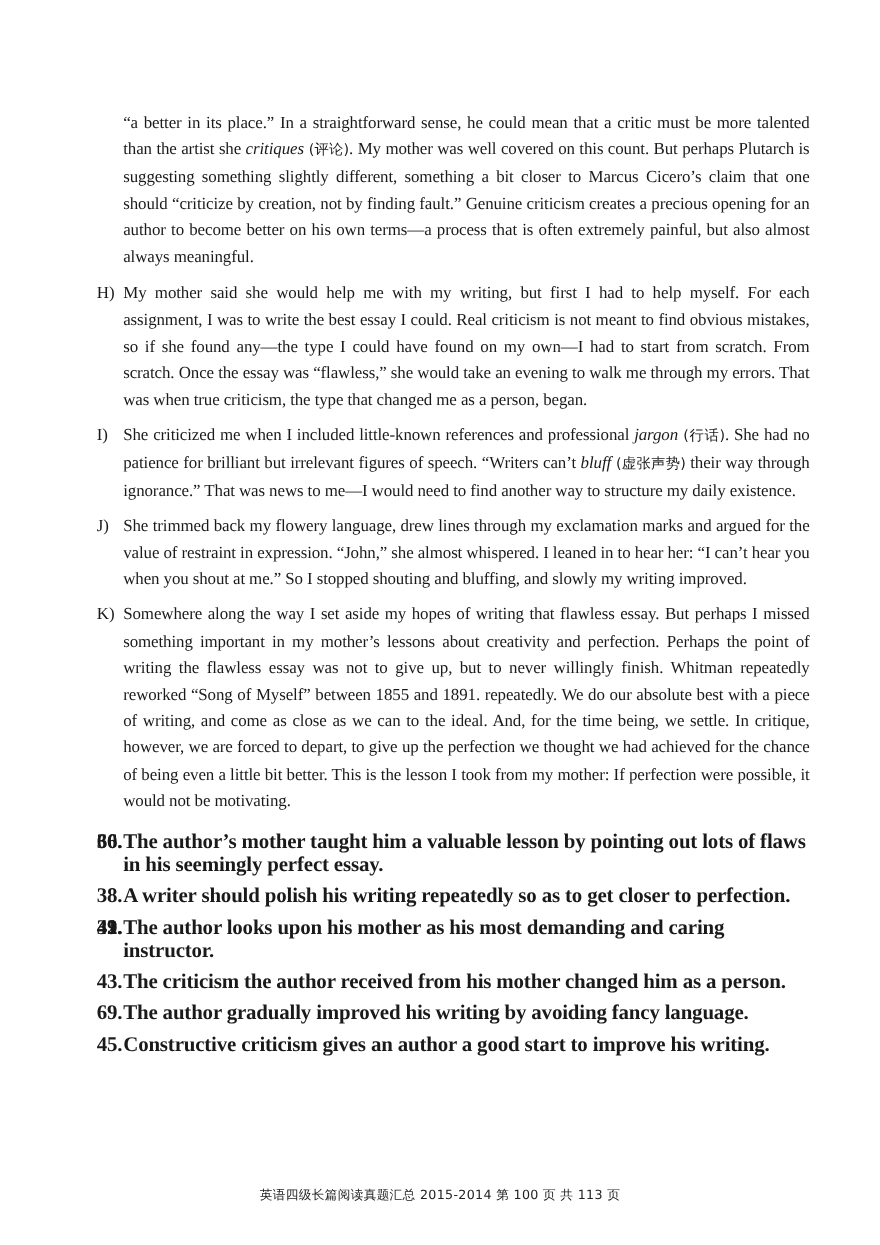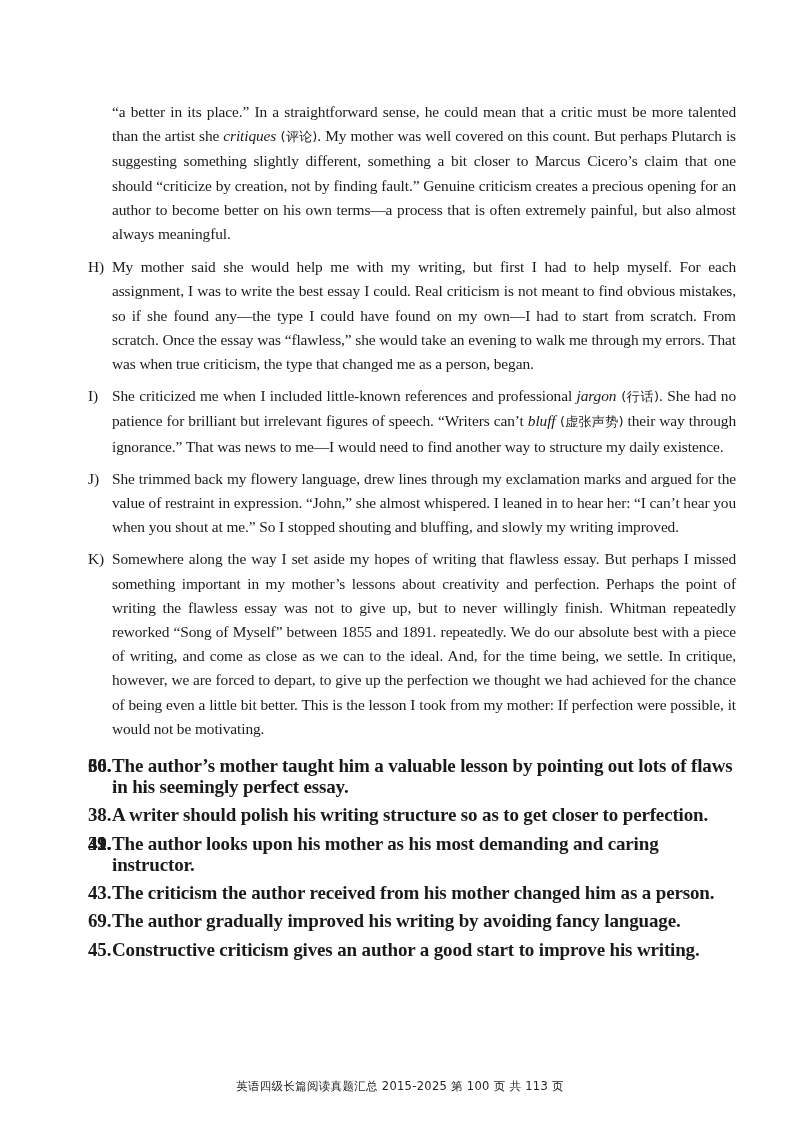--- a/index.html
+++ b/index.html
@@ -102,24 +102,24 @@
     </p>
 
     <p class="para">
       <span class="label">K)</span>
       <span><span>Somewhere along the way I set aside my hopes of writing that flawless essay. But perhaps I missed something important in my mother’s lessons about creativity and perfection. Perhaps the point of writing the flawless essay was not to give up, but to never willingly finish. Whitman repeatedly reworked “Song of Myself” between 1855 and 1891. repeatedly. We do our absolute best with a piece of writing, and come as close as we can to the ideal. And, for the time being, we settle. In critique, however, we are forced to depart, to give up the perfection we thought we had achieved for the chance of being even a little bit better. This is the lesson I took from my mother: If perfection were possible, it would not be motivating.</span></span>
     </p>
 
     <div class="questions">
       <div class="q"><span class="num">36.</span></div>
       <div class="q"><span class="num">60.</span><span>The author’s mother taught him a valuable lesson by pointing out lots of flaws in his seemingly perfect essay.</span></div>
-      <div class="q"><span class="num">38.</span><span>A writer should polish his writing structure so as to get closer to perfection.</span></div>
+      <div class="q"><span class="num">38.</span><span>A writer should polish his writing repeatedly so as to get closer to perfection.</span></div>
       <div class="q"><span class="num">39.</span></div>
       <div class="q"><span class="num">41.</span></div>
       <div class="q"><span class="num">42.</span><span>The author looks upon his mother as his most demanding and caring instructor.</span></div>
       <div class="q"><span class="num">43.</span><span>The criticism the author received from his mother changed him as a person.</span></div>
       <div class="q"><span class="num">69.</span><span>The author gradually improved his writing by avoiding fancy language.</span></div>
       <div class="q"><span class="num">45.</span><span>Constructive criticism gives an author a good start to improve his writing.</span></div>
     </div>
   </div>
 
-  <div class="footer">英语四级长篇阅读真题汇总 2015-2025 第 100 页 共 113 页</div>
+  <div class="footer">英语四级长篇阅读真题汇总 2015-2014 第 100 页 共 113 页</div>
 </div>
 
 </body></html>

